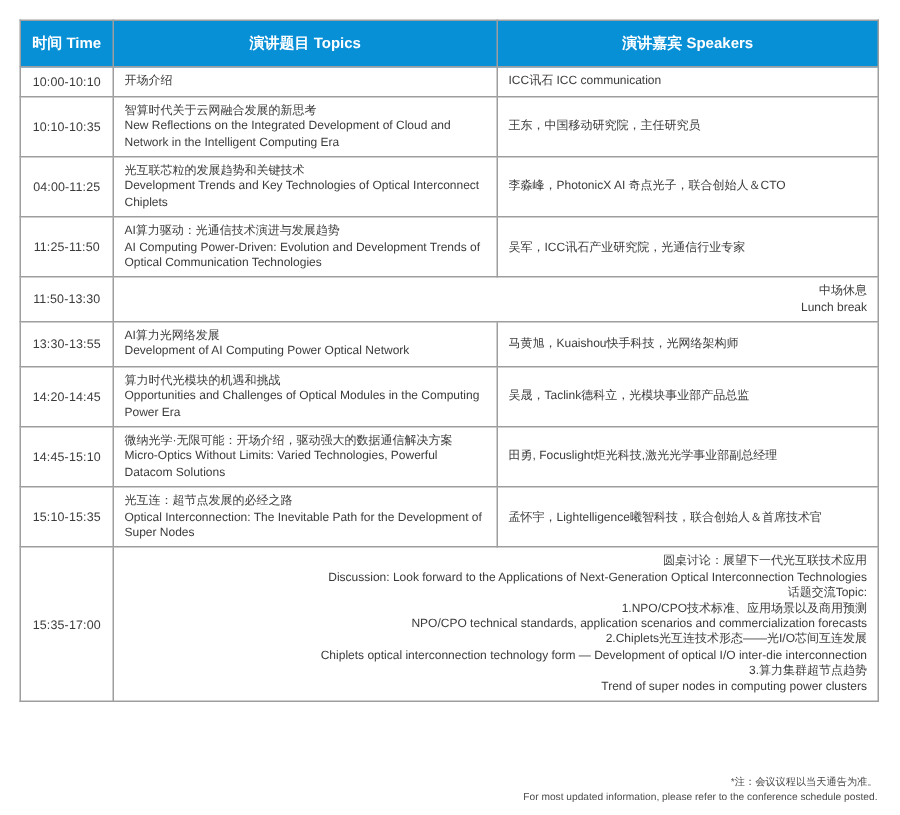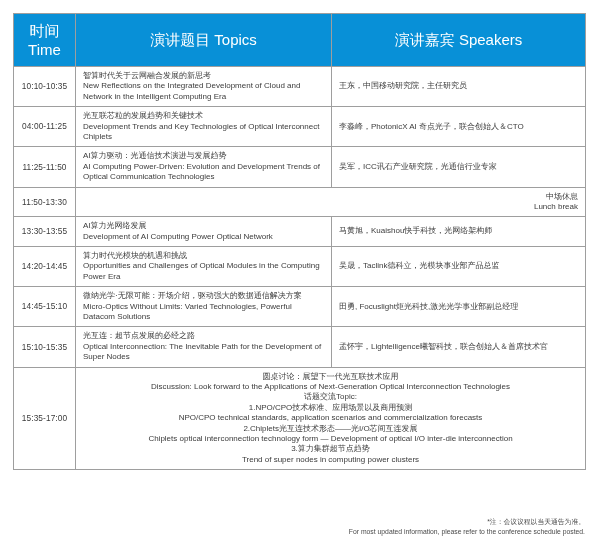--- a/index.html
+++ b/index.html
@@ -7,30 +7,30 @@
     width:600px; height:543px; background:#ffffff; position:relative;
     font-family:"Liberation Sans","DejaVu Sans",sans-serif;
     color:#3b3b3b; overflow:hidden;
   }
   .schedule {
     position:absolute; left:13px; top:13px; width:572px;
     border-collapse:collapse; table-layout:fixed;
   }
   .schedule th, .schedule td { border:1px solid #9e9e9e; }
   .schedule th {
-    background:var(--accent,#0890d7); color:#ffffff; font-weight:normal;
-    font-size:15px; padding:8px 4px; text-align:center; border-color:#9e9e9e;
+    background:var(--accent,#0890d7); color:#ffffff; font-weight:bold;
+    font-size:10px; padding:8px 4px; text-align:center; border-color:#9e9e9e;
   }
   .schedule td {
     font-size:8px; line-height:1.3; padding:4px 7px; vertical-align:middle;
     word-wrap:break-word;
   }
   td.time { text-align:center; white-space:nowrap; font-size:8.3px; letter-spacing:0.1px; }
   td.merged-center { text-align:right; }
-  td.merged-left { text-align:center; }
+  td.merged-left { text-align:right; }
   .topic-line { display:block; }
   .footer-note {
     position:absolute; top:517px; right:15px; text-align:right;
     font-size:6.8px; line-height:1.45; color:#4a4a4a;
   }
 </style>
 </head>
 <body>
 
 <table class="schedule">
@@ -40,20 +40,27 @@
     <col style="width:254px">
   </colgroup>
   <thead>
     <tr>
       <th>时间 Time</th>
       <th>演讲题目 Topics</th>
       <th>演讲嘉宾 Speakers</th>
     </tr>
   </thead>
   <tbody>
+      <tr>
+        <td class="time">10:00-10:10</td>
+        <td>
+          <span class="topic-line">开场介绍</span>
+        </td>
+        <td>ICC讯石 ICC communication</td>
+      </tr>
       <tr>
         <td class="time">10:10-10:35</td>
         <td>
           <span class="topic-line">智算时代关于云网融合发展的新思考</span>
           <span class="topic-line">New Reflections on the Integrated Development of Cloud and Network in the Intelligent Computing Era</span>
         </td>
         <td>王东，中国移动研究院，主任研究员</td>
       </tr>
       <tr>
         <td class="time">04:00-11:25</td>

